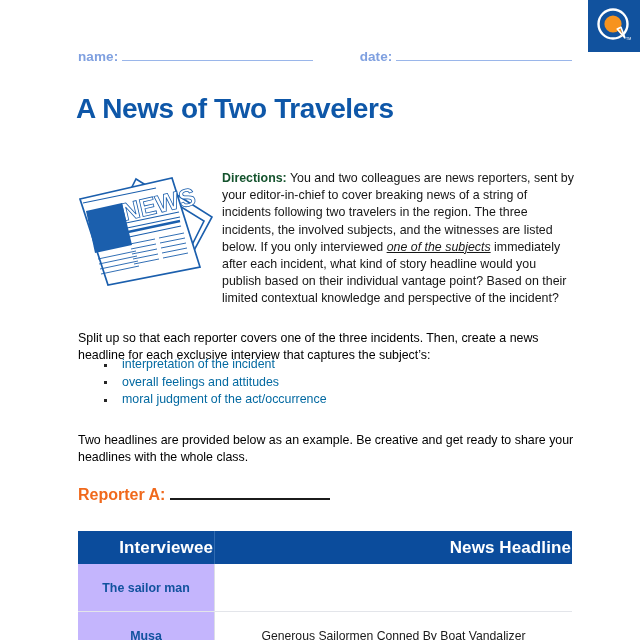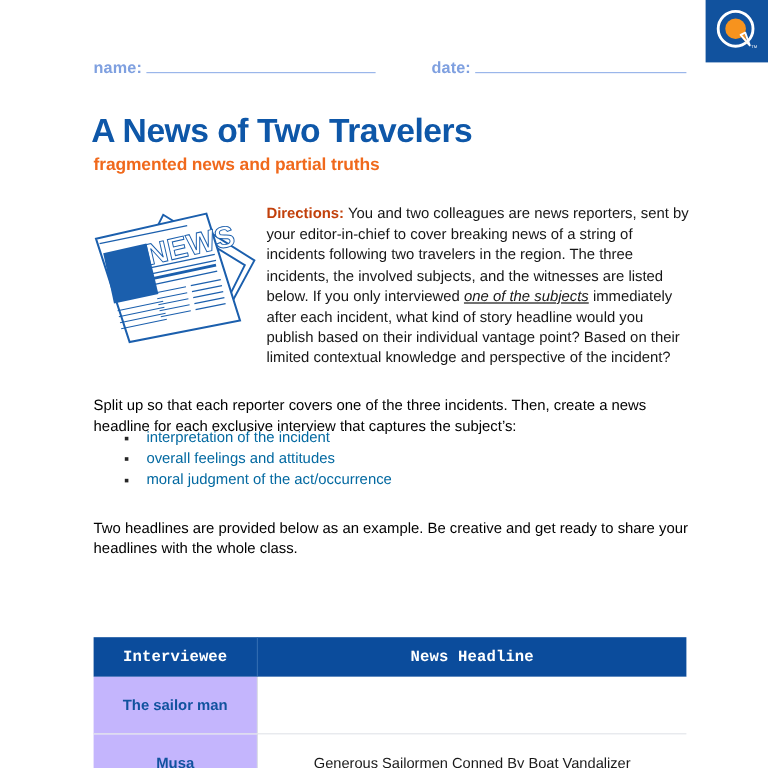--- a/index.html
+++ b/index.html
@@ -101,21 +101,21 @@
     position: absolute;
     top: 170px;
     left: 222px;
     width: 352px;
     font-size: 12.4px;
     line-height: 17.2px;
     color: #161616;
     text-align: left;
   }
   .dir-label {
-    color: #c2410c;
+    color: #14532d;
     font-weight: bold;
   }
   .u { text-decoration: underline; font-style: italic; }
 
   
   .para {
     position: absolute;
     left: 78px;
     width: 496px;
     font-size: 12.4px;
@@ -176,27 +176,26 @@
     position: absolute;
     top: 531px;
     left: 78px;
     width: 494px;
     border-collapse: collapse;
     table-layout: fixed;
   }
   .tbl th {
     background: #0b4c9c;
     color: #ffffff;
-    font-size: 13px;
+    font-size: 17px;
     font-weight: bold;
     height: 31px;
-    text-align: center;
+    text-align: right;
     border: none;
     letter-spacing: 0.1px;
-    font-family: Liberation Mono, monospace;
   }
   .tbl th.c1 { width: 134px; border-right: 1px solid #2f6ab0; }
   .tbl td {
     height: 45px;
     font-size: 12.2px;
     text-align: center;
     vertical-align: middle;
     border-bottom: 1px solid #e3e5ea;
     background: #ffffff;
     color: #1a1a1a;
@@ -228,21 +227,20 @@
 
   <div class="namedate">
     <span class="nd-label">name:</span>
     <span class="nd-rule name"></span>
     <span class="nd-gap"></span>
     <span class="nd-label">date:</span>
     <span class="nd-rule date"></span>
   </div>
 
   <div class="title">A News of Two Travelers</div>
-  <div class="subtitle">fragmented news and partial truths</div>
 
   <div class="news-art">
     <svg width="160" height="122" viewBox="0 0 160 122">
       <g stroke="#1b5fad" stroke-width="1.6" fill="#ffffff">
         <path d="M96 18 L150 52 L122 104 L68 70 Z"></path>
         <path d="M74 14 L142 56 L120 100 L52 58 Z"></path>
       </g>
       <g stroke="#1b5fad" stroke-width="1.7" fill="#ffffff">
         <path d="M18 34 L110 13 L138 102 L46 120 Z"></path>
       </g>
@@ -288,20 +286,24 @@
   <div class="para para-split">Split up so that each reporter covers one of the three incidents. Then, create a news headline for each exclusive interview that captures the subject’s:</div>
 
   <ul class="bullets">
     <li>interpretation of the incident</li>
     <li>overall feelings and attitudes</li>
     <li>moral judgment of the act/occurrence</li>
   </ul>
 
   <div class="para para-two">Two headlines are provided below as an example. Be creative and get ready to share your headlines with the whole class.</div>
 
+  <div class="reporter">
+    <span class="reporter-label">Reporter A:</span>
+    <span class="reporter-rule"></span>
+  </div>
 
   <table class="tbl">
     <thead>
       <tr>
         <th class="c1">Interviewee</th>
         <th>News Headline</th>
       </tr>
     </thead>
     <tbody>
       <tr>

